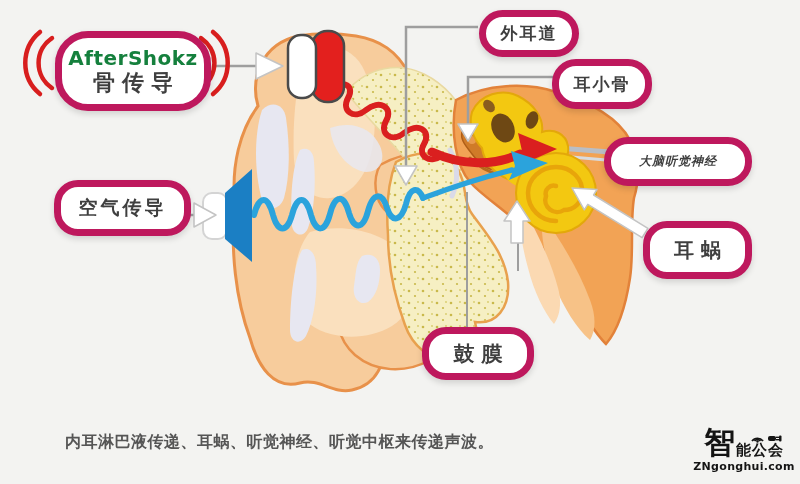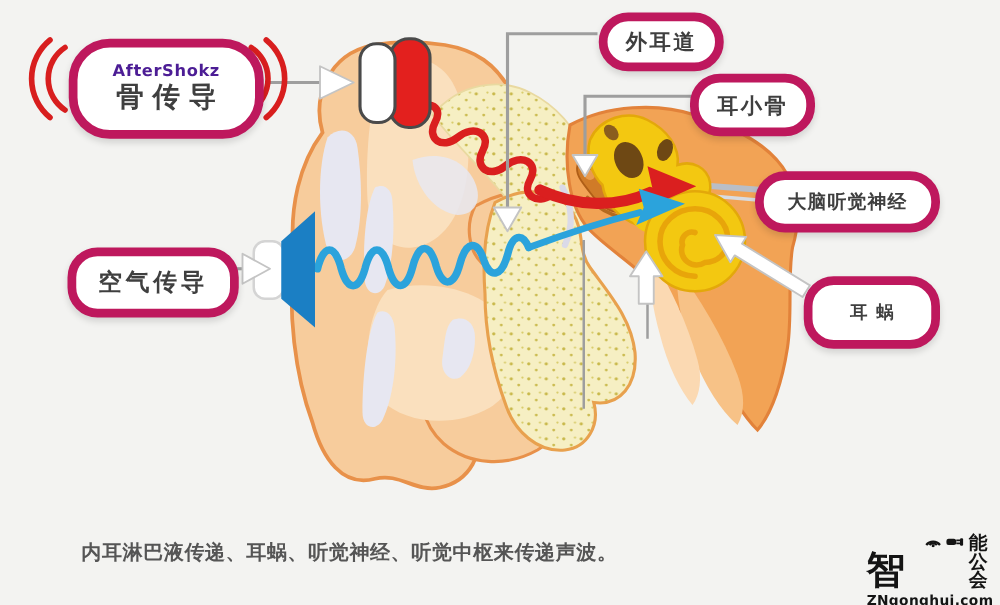--- a/index.html
+++ b/index.html
@@ -12,41 +12,41 @@
   svg.art{position:absolute;left:0;top:0;width:800px;height:484px;}
 
   .pill{
     position:absolute;background:#ffffff;border:7px solid #be185d;
     border-radius:24px;box-shadow:0 3px 6px rgba(0,0,0,.14);
     display:flex;align-items:center;justify-content:center;
     color:#3f3f3f;font-weight:700;white-space:nowrap;z-index:5;
   }
   .pill.bone{left:55px;top:31px;width:142px;height:66px;border-radius:33px;
     flex-direction:column;line-height:1.15;}
-  .pill.bone .brand{color:#4c1d95;font-size:13px;font-weight:800;letter-spacing:.5px;}
+  .pill.bone .brand{color:#15803d;font-size:20px;font-weight:800;letter-spacing:.5px;}
   .pill.bone .cn{font-size:22px;font-weight:800;letter-spacing:7px;margin-left:7px;text-align:center;}
-  .pill.air{left:54px;top:198px;width:123px;height:42px;font-size:19px;letter-spacing:3px;}
+  .pill.air{left:54px;top:180px;width:123px;height:42px;font-size:19px;letter-spacing:3px;}
   .pill.p-outer{left:479px;top:10px;width:86px;height:33px;font-size:17px;letter-spacing:2px;}
   .pill.p-ossi{left:552px;top:59px;width:86px;height:36px;font-size:17px;letter-spacing:2px;}
-  .pill.p-nerve{left:604px;top:137px;width:134px;height:35px;font-size:15px;letter-spacing:1px;}
-  .pill.p-cochlea{left:643px;top:221px;width:88px;height:44px;font-size:14px;letter-spacing:7px;padding-left:7px;}
+  .pill.p-nerve{left:604px;top:137px;width:134px;height:35px;font-size:12px;letter-spacing:1px;font-style:italic;}
+  .pill.p-cochlea{left:643px;top:221px;width:88px;height:44px;font-size:20px;letter-spacing:7px;padding-left:7px;}
   .pill.p-innercanal{left:489px;top:272px;width:77px;height:32px;font-size:16px;letter-spacing:2px;}
   .pill.p-eardrum{left:422px;top:327px;width:91px;height:39px;font-size:21px;letter-spacing:7px;padding-left:7px;}
 
   .caption{
     position:absolute;left:65px;top:429px;width:660px;z-index:5;
     color:#555;font-size:16px;font-weight:600;line-height:26px;letter-spacing:.5px;
   }
   .logo{
     position:absolute;right:5px;top:427px;width:102px;z-index:5;color:#141414;
     text-align:center;line-height:1;
   }
   .logo-row{display:flex;align-items:flex-end;justify-content:center;gap:1px;}
   .logo-zhi{font-size:31px;font-weight:800;}
-  .logo-right{display:flex;flex-direction:row;align-items:flex-start;gap:0;}
+  .logo-right{display:flex;flex-direction:column;align-items:flex-start;gap:0;}
   .logo-right .icons{display:flex;gap:3px;align-items:flex-end;margin-left:14px;}
   .logo-rest{font-size:15px;font-weight:800;letter-spacing:1px;}
   .logo-domain{font-size:11px;font-weight:800;margin-top:3px;letter-spacing:.3px;}
 </style>
 </head>
 <body>
 
 <div class="stage">
 
   <svg class="art" viewBox="0 0 800 484">
@@ -183,20 +183,21 @@
 
   <div class="pill bone">
     <span class="brand">AfterShokz</span>
     <span class="cn">骨传导</span>
   </div>
   <div class="pill air">空气传导</div>
   <div class="pill p-outer">外耳道</div>
   <div class="pill p-ossi">耳小骨</div>
   <div class="pill p-nerve">大脑听觉神经</div>
   <div class="pill p-cochlea">耳蜗</div>
+  <div class="pill p-eardrum">鼓膜</div>
 
   <div class="caption">
     <div>内耳淋巴液传递、耳蜗、听觉神经、听觉中枢来传递声波。</div>
   </div>
 
   <div class="logo">
     <div class="logo-row">
       <span class="logo-zhi">智</span>
       <span class="logo-right">
         <span class="icons">

